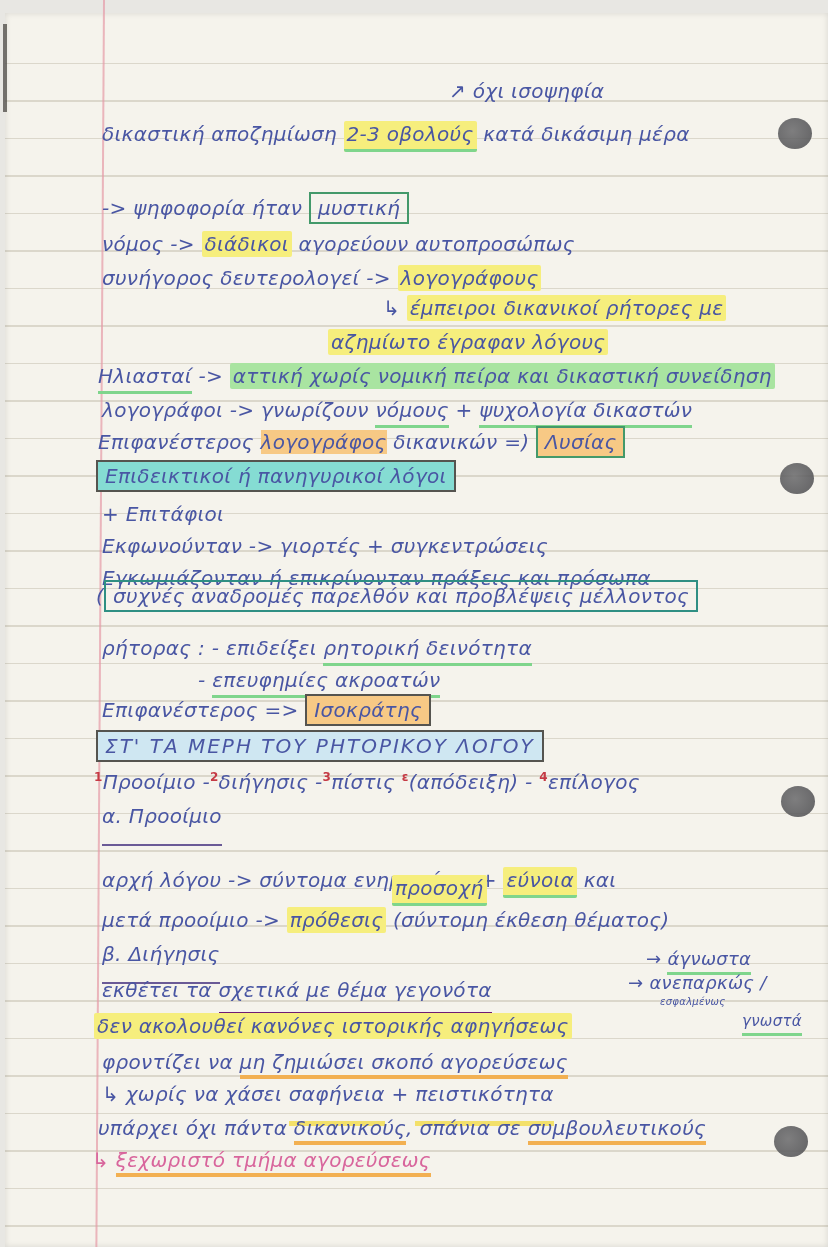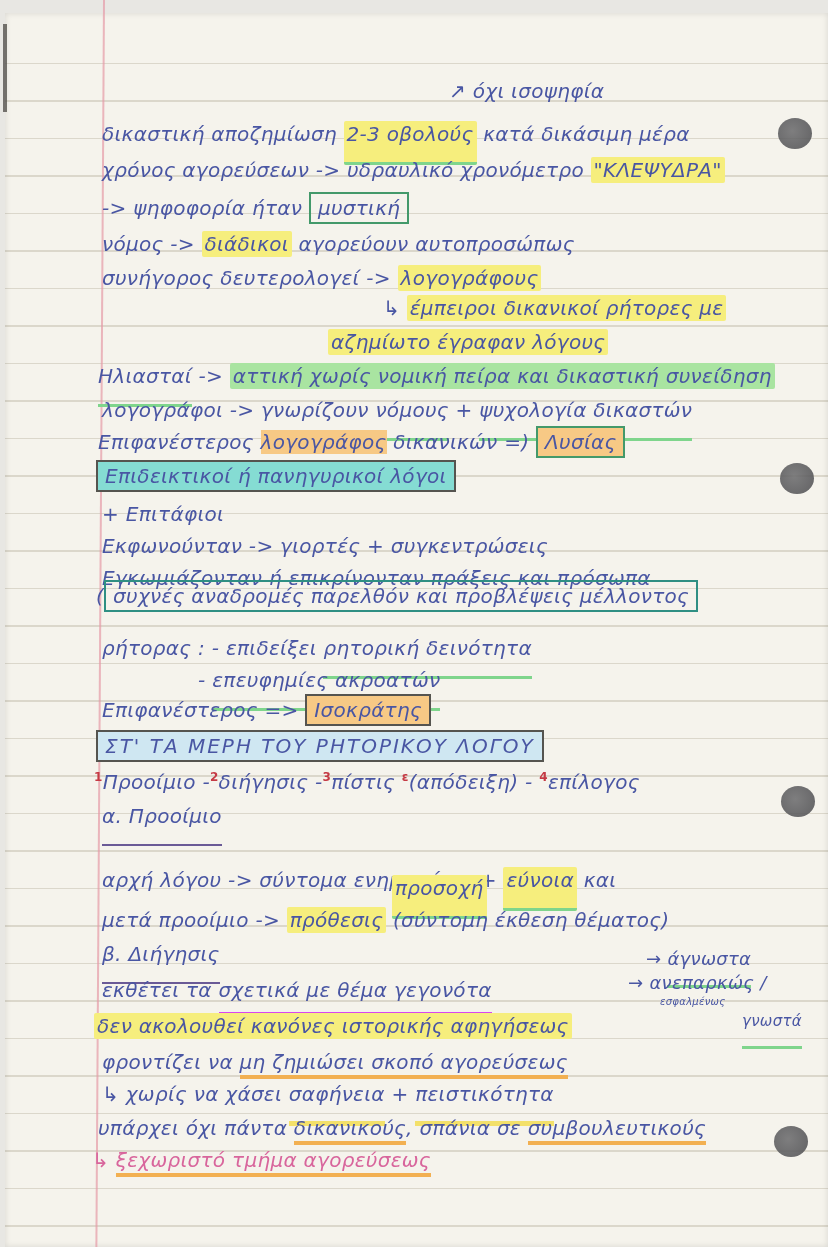--- a/index.html
+++ b/index.html
@@ -21,46 +21,45 @@
     opacity:.7;transform:rotate(.35deg);transform-origin:top center}
   .corner-mark{position:absolute;left:3px;top:24px;width:4px;height:88px;background:#55534e;opacity:.8}
   .notes-layer{position:absolute;inset:0}
   .note-line{position:absolute;white-space:nowrap;font-style:italic;font-size:20px;
     color:var(--ink);letter-spacing:.3px;line-height:1.25}
   .hl-yellow{background:var(--hl_yellow);padding:1px 3px;border-radius:2px}
   .hl-green{background:var(--hl_green);padding:1px 3px;border-radius:2px}
   .hl-cyan{background:var(--hl_cyan)}
   .hl-orange{background:var(--hl_orange)}
   .hl-blue{background:var(--hl_blue)}
-  .u-green{border-bottom:3px solid var(--u_green);padding-bottom:16px}
+  .u-green{border-bottom:3px solid var(--u_green);padding-bottom:3px}
   .u-orange{border-bottom:4px solid var(--u_orange);padding-bottom:1px}
   .u-yellow{border-bottom:5px solid #f3e06a;padding-bottom:15px}
   .u-ink{border-bottom:2px solid #6a5a96;padding-bottom:16px}
-  .u-purple{border-bottom:2px solid #d946ef;padding-bottom:10px}
+  .u-purple{border-bottom:2px solid #701a75;padding-bottom:10px}
   .box-dark{border:2px solid #55544f}
   .box-green{border:2px solid #43996a}
   .box-teal{border:2px solid #2f8f83}
   .pad{padding:2px 7px}
   .caps{letter-spacing:2px}
   .sup{font-size:12px;vertical-align:super;color:var(--ink_red);font-weight:bold;font-style:normal}
   .ink-pink{color:var(--ink_pink)}
   .hole{position:absolute;width:34px;height:31px;border-radius:50%;
     background:radial-gradient(circle at 42% 42%,#6e6e70,#4d4d50);opacity:.88}
 </style>
 </head>
 <body>
 
 <div class="photo">
   <div class="paper"></div>
   <div class="margin-line"></div>
   <div class="corner-mark"></div>
   <div class="notes-layer" id="notes-layer">
       <div class="note-line" style="left: 449px; top: 46px; margin-top: 33px;"><span class="">↗ </span><span class="">όχι ισοψηφία</span></div>
       <div class="note-line" style="left: 102px; top: 122px;"><span class="">δικαστική αποζημίωση </span><span class="hl-yellow u-green">2-3 οβολούς</span><span class=""> κατά δικάσιμη μέρα</span></div>
-      <div class="note-line" style="left: 102px; top: 158px;"><span class="">χρόνος αγορεύσεων -&gt; υδραυλικό χρονόμετρο </span><span class="hl-yellow">"ΚΛΕΨΥΔΡΑ"</span></div>
       <div class="note-line" style="left: 102px; top: 196px; text-align: right;"><span class="">-&gt; ψηφοφορία ήταν </span><span class="box-green pad">μυστική</span></div>
       <div class="note-line" style="left: 102px; top: 232px;"><span class="">νόμος -&gt; </span><span class="hl-yellow">διάδικοι</span><span class=""> αγορεύουν αυτοπροσώπως</span></div>
       <div class="note-line" style="left: 102px; top: 266px;"><span class="">συνήγορος δευτερολογεί -&gt; </span><span class="hl-yellow">λογογράφους</span></div>
       <div class="note-line" style="left: 383px; top: 296px;"><span class="">↳ </span><span class="hl-yellow">έμπειροι δικανικοί ρήτορες με</span></div>
       <div class="note-line" style="left: 328px; top: 330px;"><span class="hl-yellow">αζημίωτο έγραφαν λόγους</span></div>
       <div class="note-line" style="left: 98px; top: 364px;"><span class="u-green">Ηλιασταί</span><span class=""> -&gt; </span><span class="hl-green">αττική χωρίς νομική πείρα και δικαστική συνείδηση</span></div>
       <div class="note-line" style="left: 102px; top: 398px;"><span class="">λογογράφοι -&gt; γνωρίζουν </span><span class="u-green">νόμους</span><span class=""> + </span><span class="u-green">ψυχολογία δικαστών</span></div>
       <div class="note-line" style="left: 98px; top: 430px;"><span class="">Επιφανέστερος </span><span class="hl-orange">λογογράφος</span><span class=""> δικανικών =) </span><span class="box-green hl-orange pad">Λυσίας</span></div>
       <div class="note-line" style="left: 96px; top: 464px;"><span class="box-dark hl-cyan pad">Επιδεικτικοί ή πανηγυρικοί λόγοι</span></div>
       <div class="note-line" style="left: 102px; top: 502px;"><span class="">+ Επιτάφιοι</span></div>

